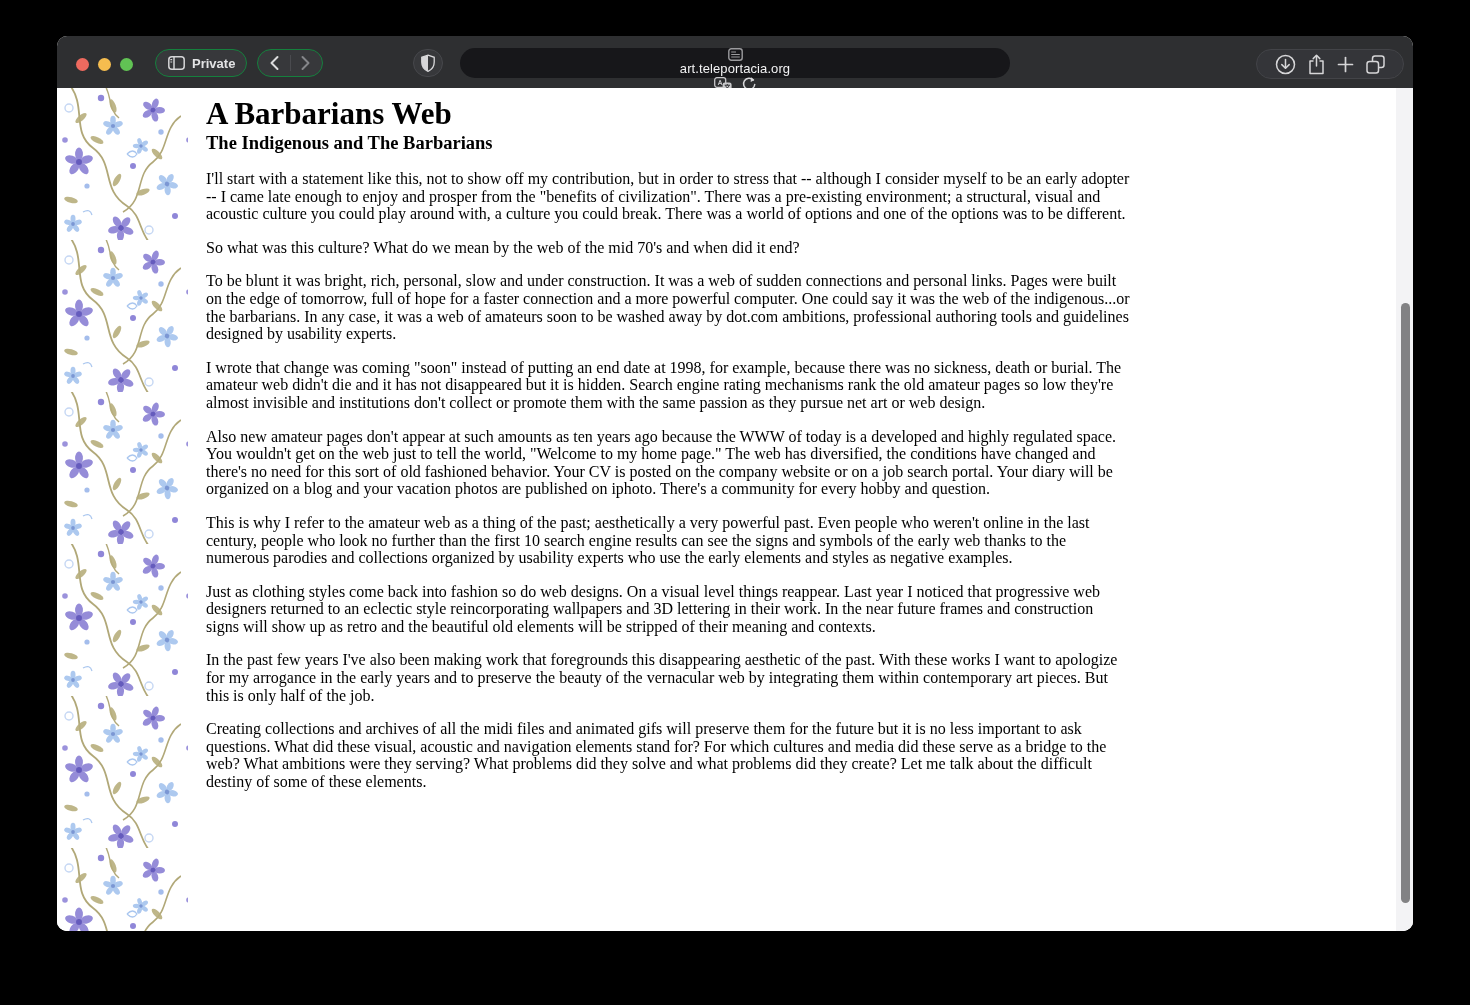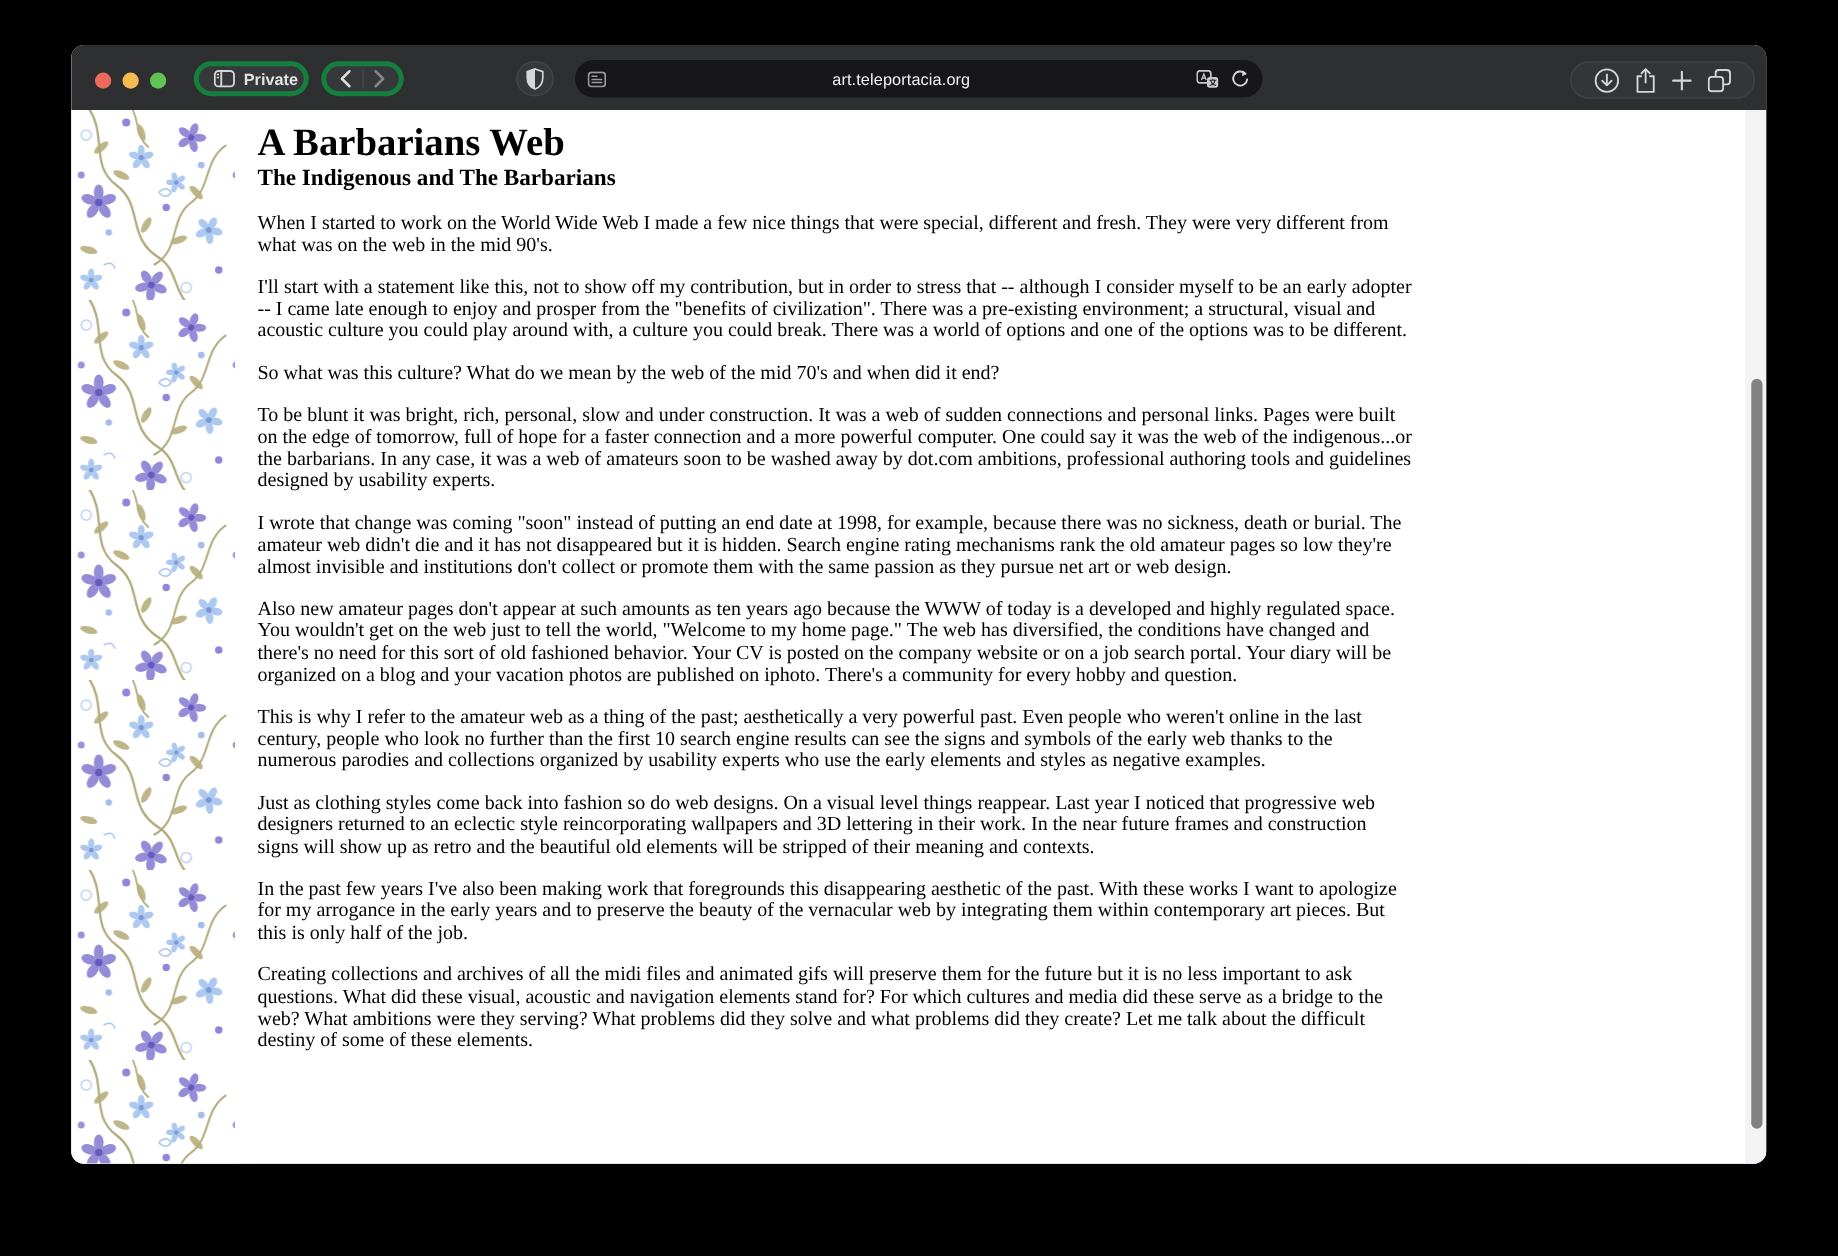--- a/index.html
+++ b/index.html
@@ -21,39 +21,39 @@
     background: #2e2f31;
   }
   .traffic { position: absolute; left: 19px; top: 21.5px; display: flex; gap: 9px; }
   .traffic .dot { width: 13px; height: 13px; border-radius: 50%; }
   .dot.red    { background: #ee6a5f; }
   .dot.yellow { background: #f5bd4f; }
   .dot.green  { background: #61c354; }
 
   .pill {
     position: absolute; top: 13px; height: 28px;
-    background: #37383b; border: 4px solid #15803d; border-radius: 14px;
+    background: #37383b; border: 1px solid #15803d; border-radius: 14px;
     display: flex; align-items: center; color: #e7e7e9;
   }
   .private-pill { left: 98px; width: 92px; gap: 7px; padding: 0 12px; }
   .private-pill .label { font-size: 13px; font-weight: 600; color: #e3e3e5; }
 
   .nav-pill { left: 200px; width: 66px; justify-content: space-evenly; padding: 0 2px; }
   .nav-divider { width: 1px; height: 16px; background: #4a4b4f; }
 
   .shield-btn {
     position: absolute; left: 356px; top: 13px; width: 30px; height: 28px;
     background: #37383b; border: 1px solid #47484c; border-radius: 14px;
     display: flex; align-items: center; justify-content: center;
   }
 
   .urlbar {
     position: absolute; left: 403px; top: 12px; width: 550px; height: 30px;
     background: #17171a; border-radius: 15px;
-    display: flex; align-items: center; padding: 0 10px;
+    display: flex; align-items: center; padding: 0 10px; flex-direction: column;
   }
   .urlbar .url-text {
     flex: 1; text-align: center; color: #f3f3f4; font-size: 13px; letter-spacing: .1px;
   }
   .url-side { display: flex; align-items: center; gap: 10px; }
 
   .right-cluster {
     position: absolute; right: 9px; top: 13px; height: 30px; width: 148px;
     background: #343539; border: 1px solid #434448; border-radius: 15px;
     display: flex; align-items: center; justify-content: space-evenly; padding: 0 6px;
@@ -269,21 +269,20 @@
         </defs>
         <rect width="131" height="843" fill="url(#floral)"></rect>
       </svg>
     </div>
 
     <div class="main">
       <div class="article">
         <h1 class="page-title">A Barbarians Web</h1>
         <h2 class="page-heading">The Indigenous and The Barbarians</h2>
         <div>
-            <p class="para">When I started to work on the World Wide Web I made a few nice things that were special, different and fresh. They were very different from what was on the web in the mid 90's.</p>
             <p class="para">I'll start with a statement like this, not to show off my contribution, but in order to stress that -- although I consider myself to be an early adopter -- I came late enough to enjoy and prosper from the "benefits of civilization". There was a pre-existing environment; a structural, visual and acoustic culture you could play around with, a culture you could break. There was a world of options and one of the options was to be different.</p>
             <p class="para">So what was this culture? What do we mean by the web of the mid 70's and when did it end?</p>
             <p class="para">To be blunt it was bright, rich, personal, slow and under construction. It was a web of sudden connections and personal links. Pages were built on the edge of tomorrow, full of hope for a faster connection and a more powerful computer. One could say it was the web of the indigenous...or the barbarians. In any case, it was a web of amateurs soon to be washed away by dot.com ambitions, professional authoring tools and guidelines designed by usability experts.</p>
             <p class="para">I wrote that change was coming "soon" instead of putting an end date at 1998, for example, because there was no sickness, death or burial. The amateur web didn't die and it has not disappeared but it is hidden. Search engine rating mechanisms rank the old amateur pages so low they're almost invisible and institutions don't collect or promote them with the same passion as they pursue net art or web design.</p>
             <p class="para">Also new amateur pages don't appear at such amounts as ten years ago because the WWW of today is a developed and highly regulated space. You wouldn't get on the web just to tell the world, "Welcome to my home page." The web has diversified, the conditions have changed and there's no need for this sort of old fashioned behavior. Your CV is posted on the company website or on a job search portal. Your diary will be organized on a blog and your vacation photos are published on iphoto. There's a community for every hobby and question.</p>
             <p class="para">This is why I refer to the amateur web as a thing of the past; aesthetically a very powerful past. Even people who weren't online in the last century, people who look no further than the first 10 search engine results can see the signs and symbols of the early web thanks to the numerous parodies and collections organized by usability experts who use the early elements and styles as negative examples.</p>
             <p class="para">Just as clothing styles come back into fashion so do web designs. On a visual level things reappear. Last year I noticed that progressive web designers returned to an eclectic style reincorporating wallpapers and 3D lettering in their work. In the near future frames and construction signs will show up as retro and the beautiful old elements will be stripped of their meaning and contexts.</p>
             <p class="para">In the past few years I've also been making work that foregrounds this disappearing aesthetic of the past. With these works I want to apologize for my arrogance in the early years and to preserve the beauty of the vernacular web by integrating them within contemporary art pieces. But this is only half of the job.</p>
             <p class="para">Creating collections and archives of all the midi files and animated gifs will preserve them for the future but it is no less important to ask questions. What did these visual, acoustic and navigation elements stand for? For which cultures and media did these serve as a bridge to the web? What ambitions were they serving? What problems did they solve and what problems did they create? Let me talk about the difficult destiny of some of these elements.</p>
           </div>

